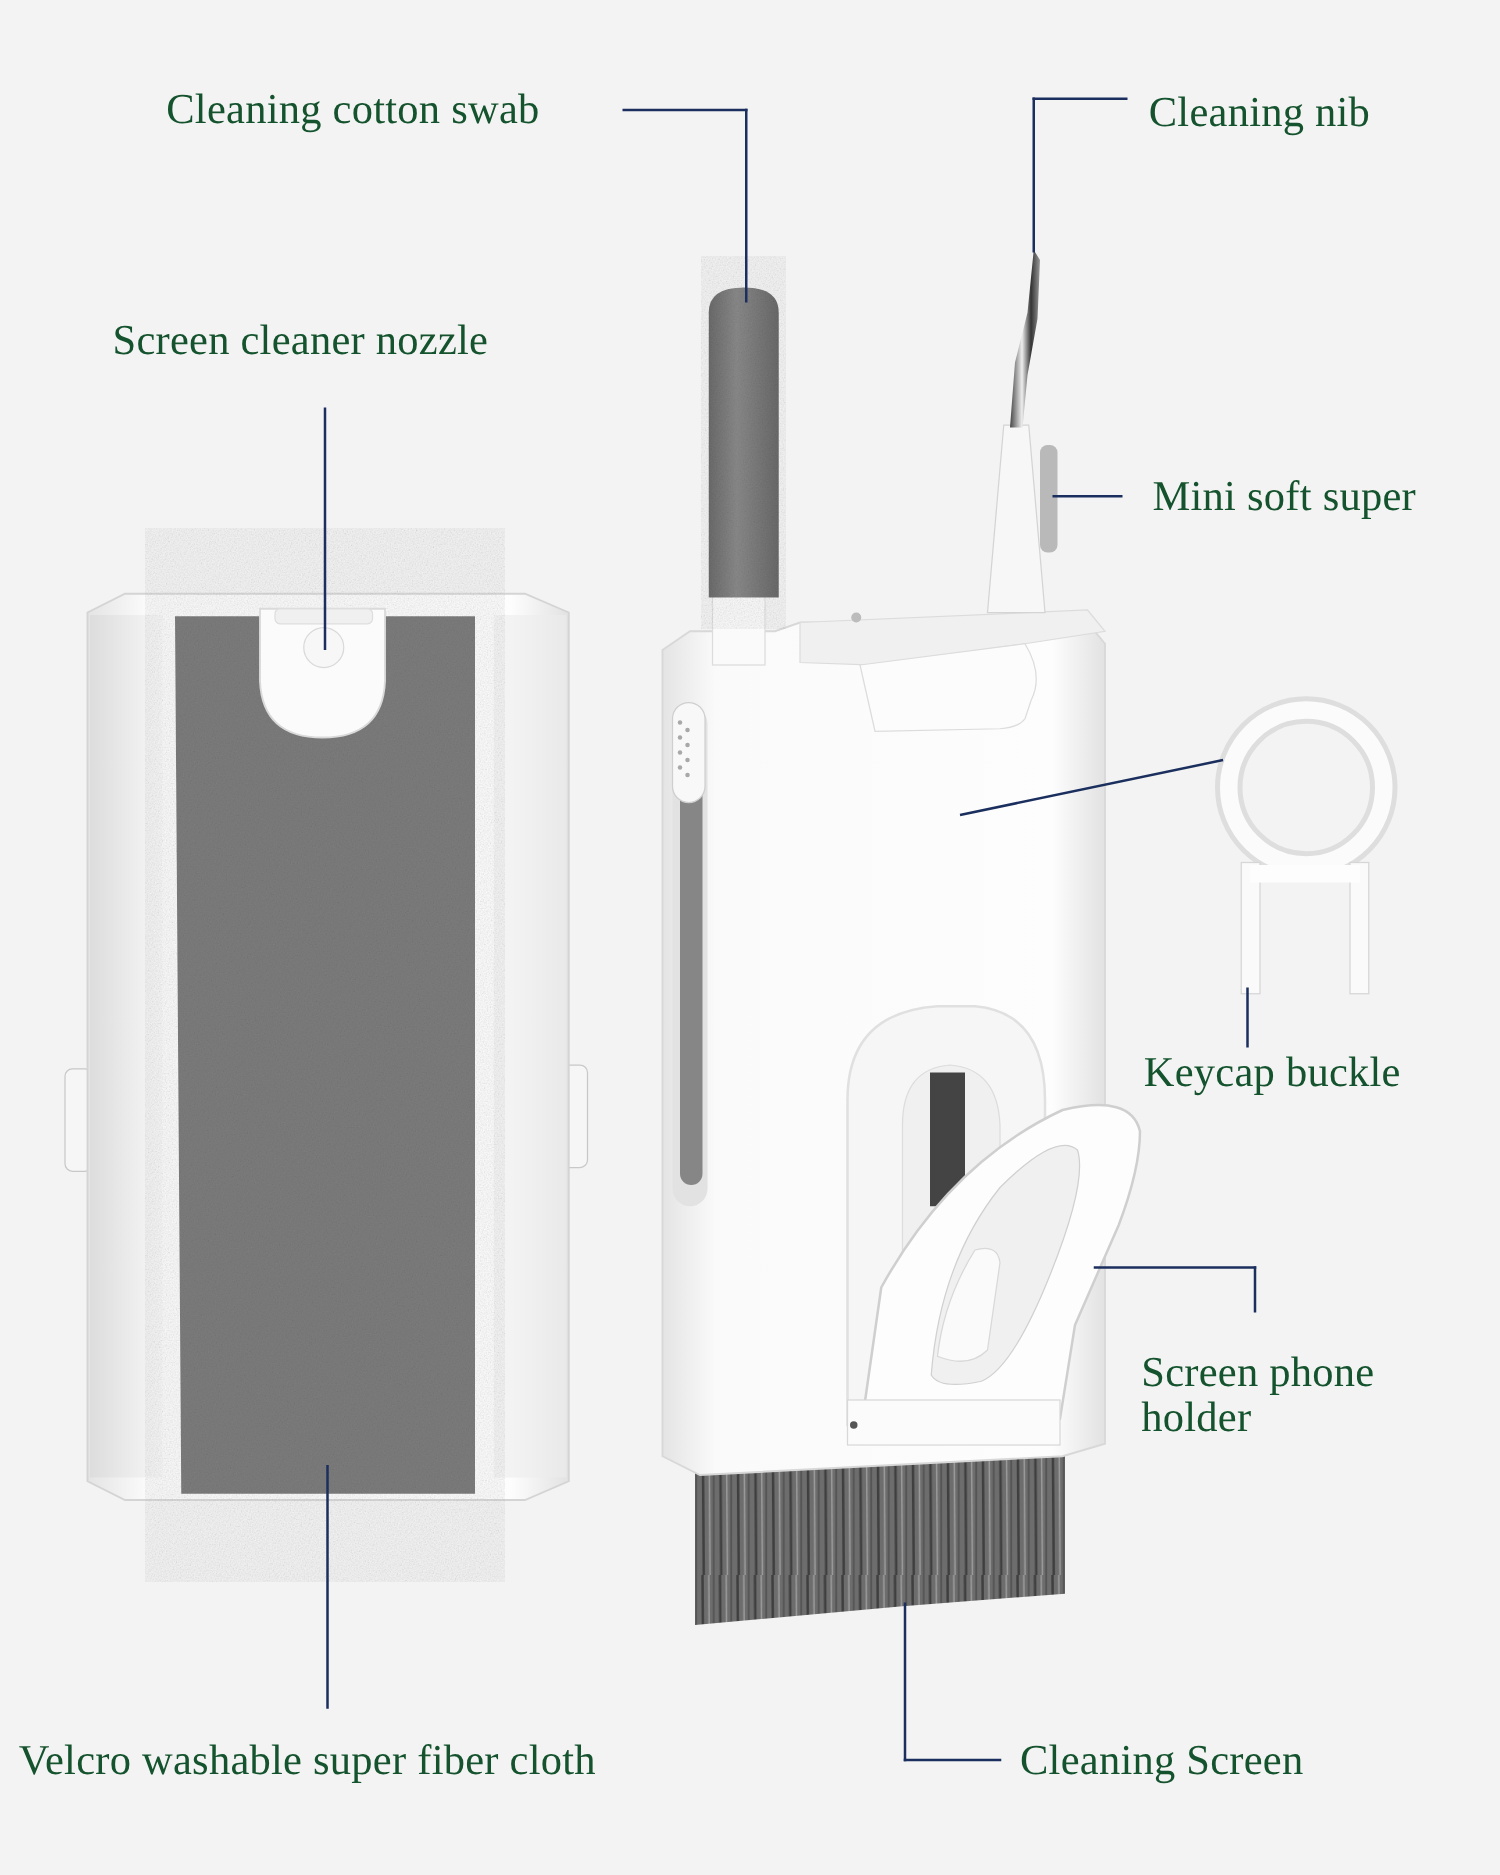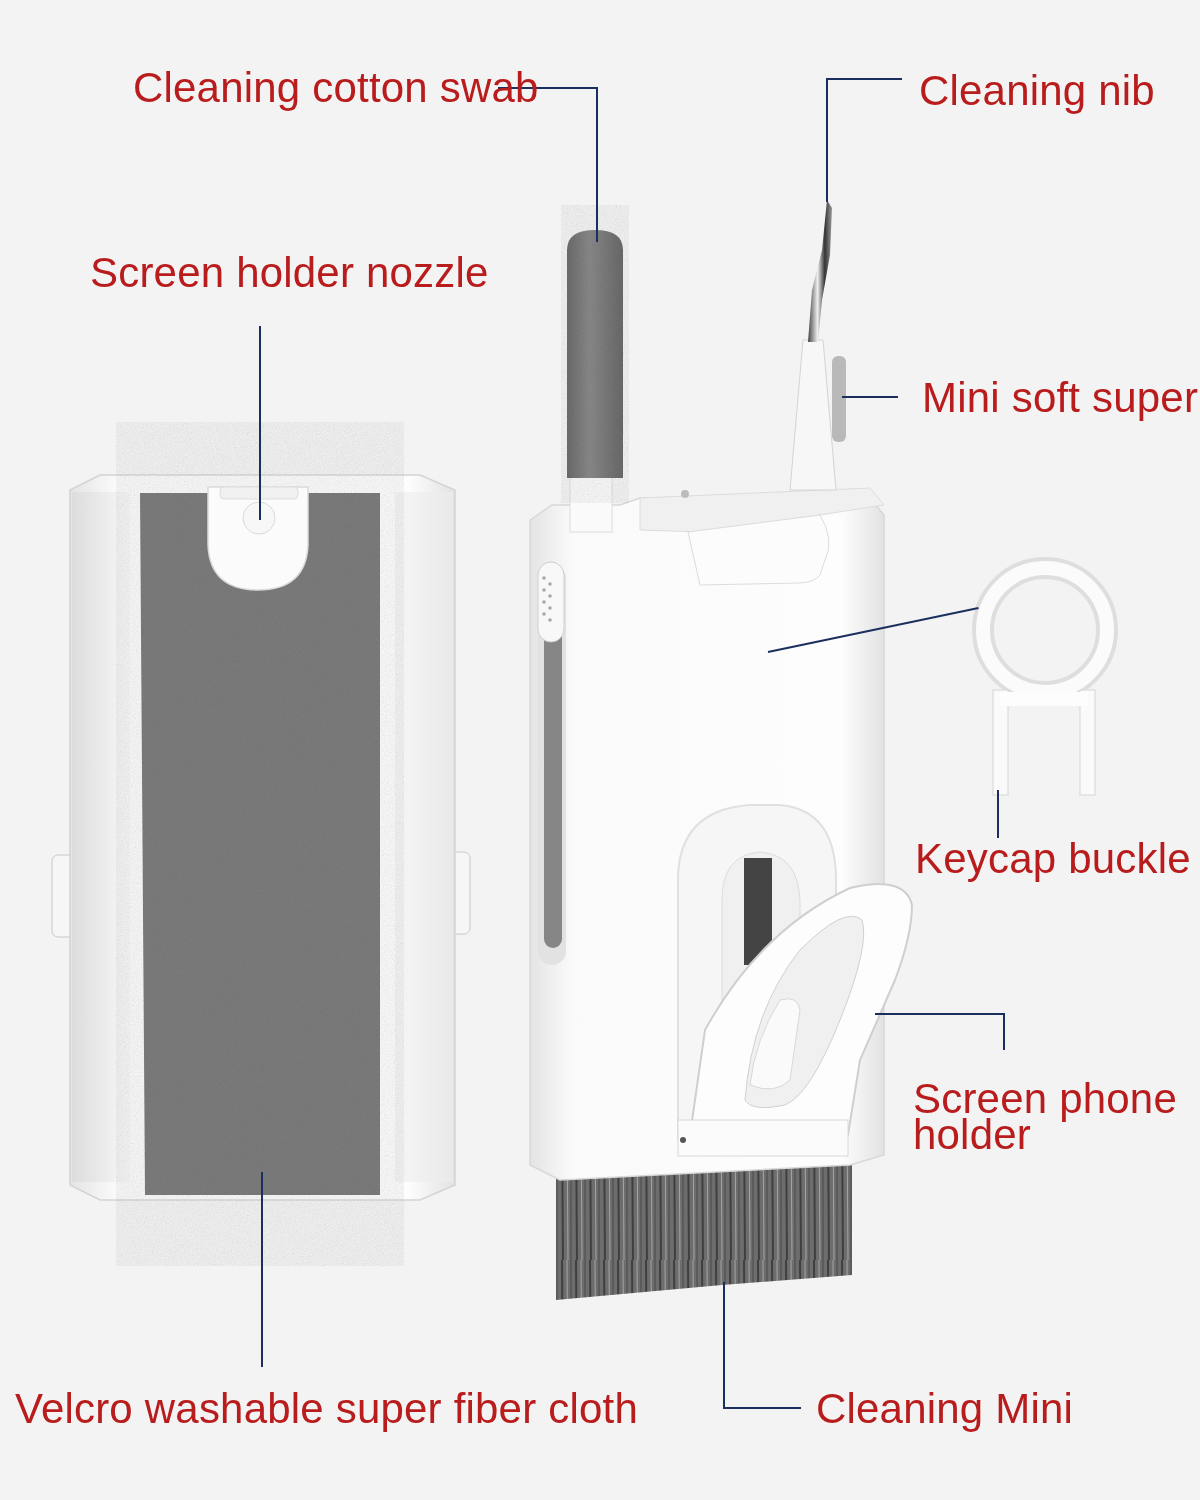--- a/index.html
+++ b/index.html
@@ -2,22 +2,22 @@
 <html><head>
 <meta charset="utf-8">
 <style>
   html, body { margin: 0; padding: 0; }
   body {
     width: 1200px; height: 1500px; position: relative; overflow: hidden;
     background: #f3f3f3;
     font-family: "Liberation Sans", "DejaVu Sans", sans-serif;
   }
   .label {
-    position: absolute; color: #b91c1c; font-size: 42px; line-height: 36px;
-    letter-spacing: 0.2px; white-space: nowrap;
+    position: absolute; color: #14532d; font-size: 34px; line-height: 36px;
+    letter-spacing: 0.2px; white-space: nowrap; font-family: Liberation Serif, serif;
   }
   .label.multi { white-space: pre-line; }
   .leader { position: absolute; background: #1b2f5e; }
   svg.art { position: absolute; left: 0; top: 0; }
 </style>
 </head>
 <body>
 
 <svg class="art" width="1200" height="1500" viewBox="0 0 1200 1500">
   <defs>
@@ -151,19 +151,19 @@
 <div class="leader" style="left:875px;top:1013px;width:130px;height:2px;"></div>
 <div class="leader" style="left:1003px;top:1013px;width:2px;height:37px;"></div>
 
 <div class="leader" style="left:261px;top:1172px;width:2px;height:195px;"></div>
 
 <div class="leader" style="left:723px;top:1282px;width:2px;height:127px;"></div>
 <div class="leader" style="left:723px;top:1407px;width:78px;height:2px;"></div>
 
 <div class="label" style="left:133px;top:70px;">Cleaning cotton swab</div>
 <div class="label" style="left:919px;top:73px;">Cleaning nib</div>
-<div class="label" style="left:90px;top:255px;">Screen holder nozzle</div>
+<div class="label" style="left:90px;top:255px;">Screen cleaner nozzle</div>
 <div class="label" style="left:922px;top:380px;">Mini soft super</div>
 <div class="label" style="left:915px;top:841px;text-align:center;">Keycap buckle</div>
 <div class="label multi" style="left:913px;top:1081px;">Screen phone
 holder</div>
 <div class="label" style="left:15px;top:1391px;">Velcro washable super fiber cloth</div>
-<div class="label" style="left:816px;top:1391px;">Cleaning Mini</div>
+<div class="label" style="left:816px;top:1391px;">Cleaning Screen</div>
 
 </body></html>

